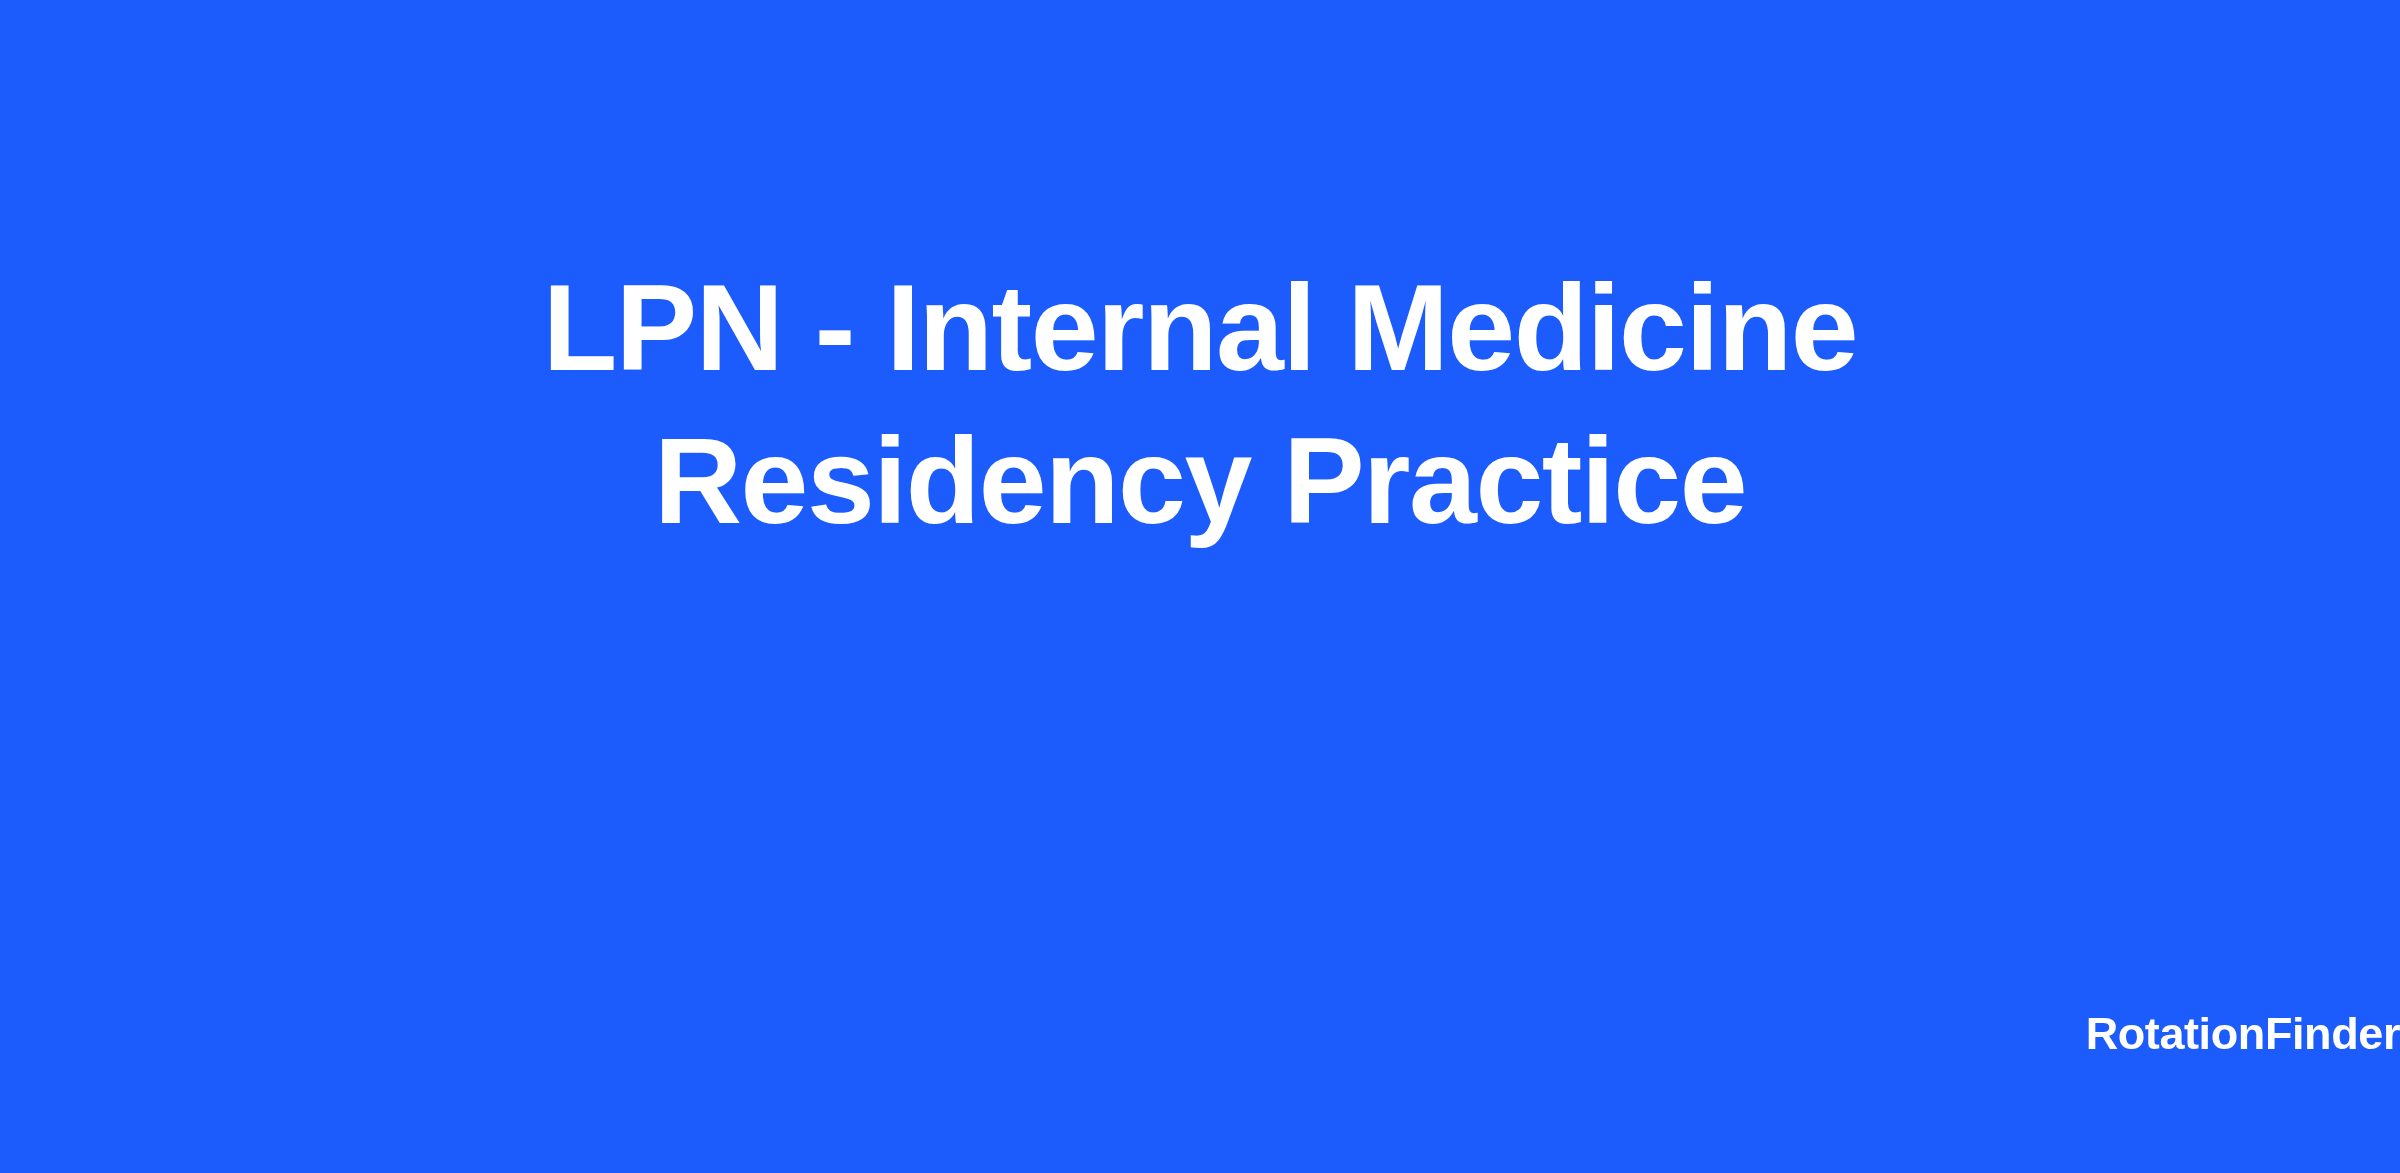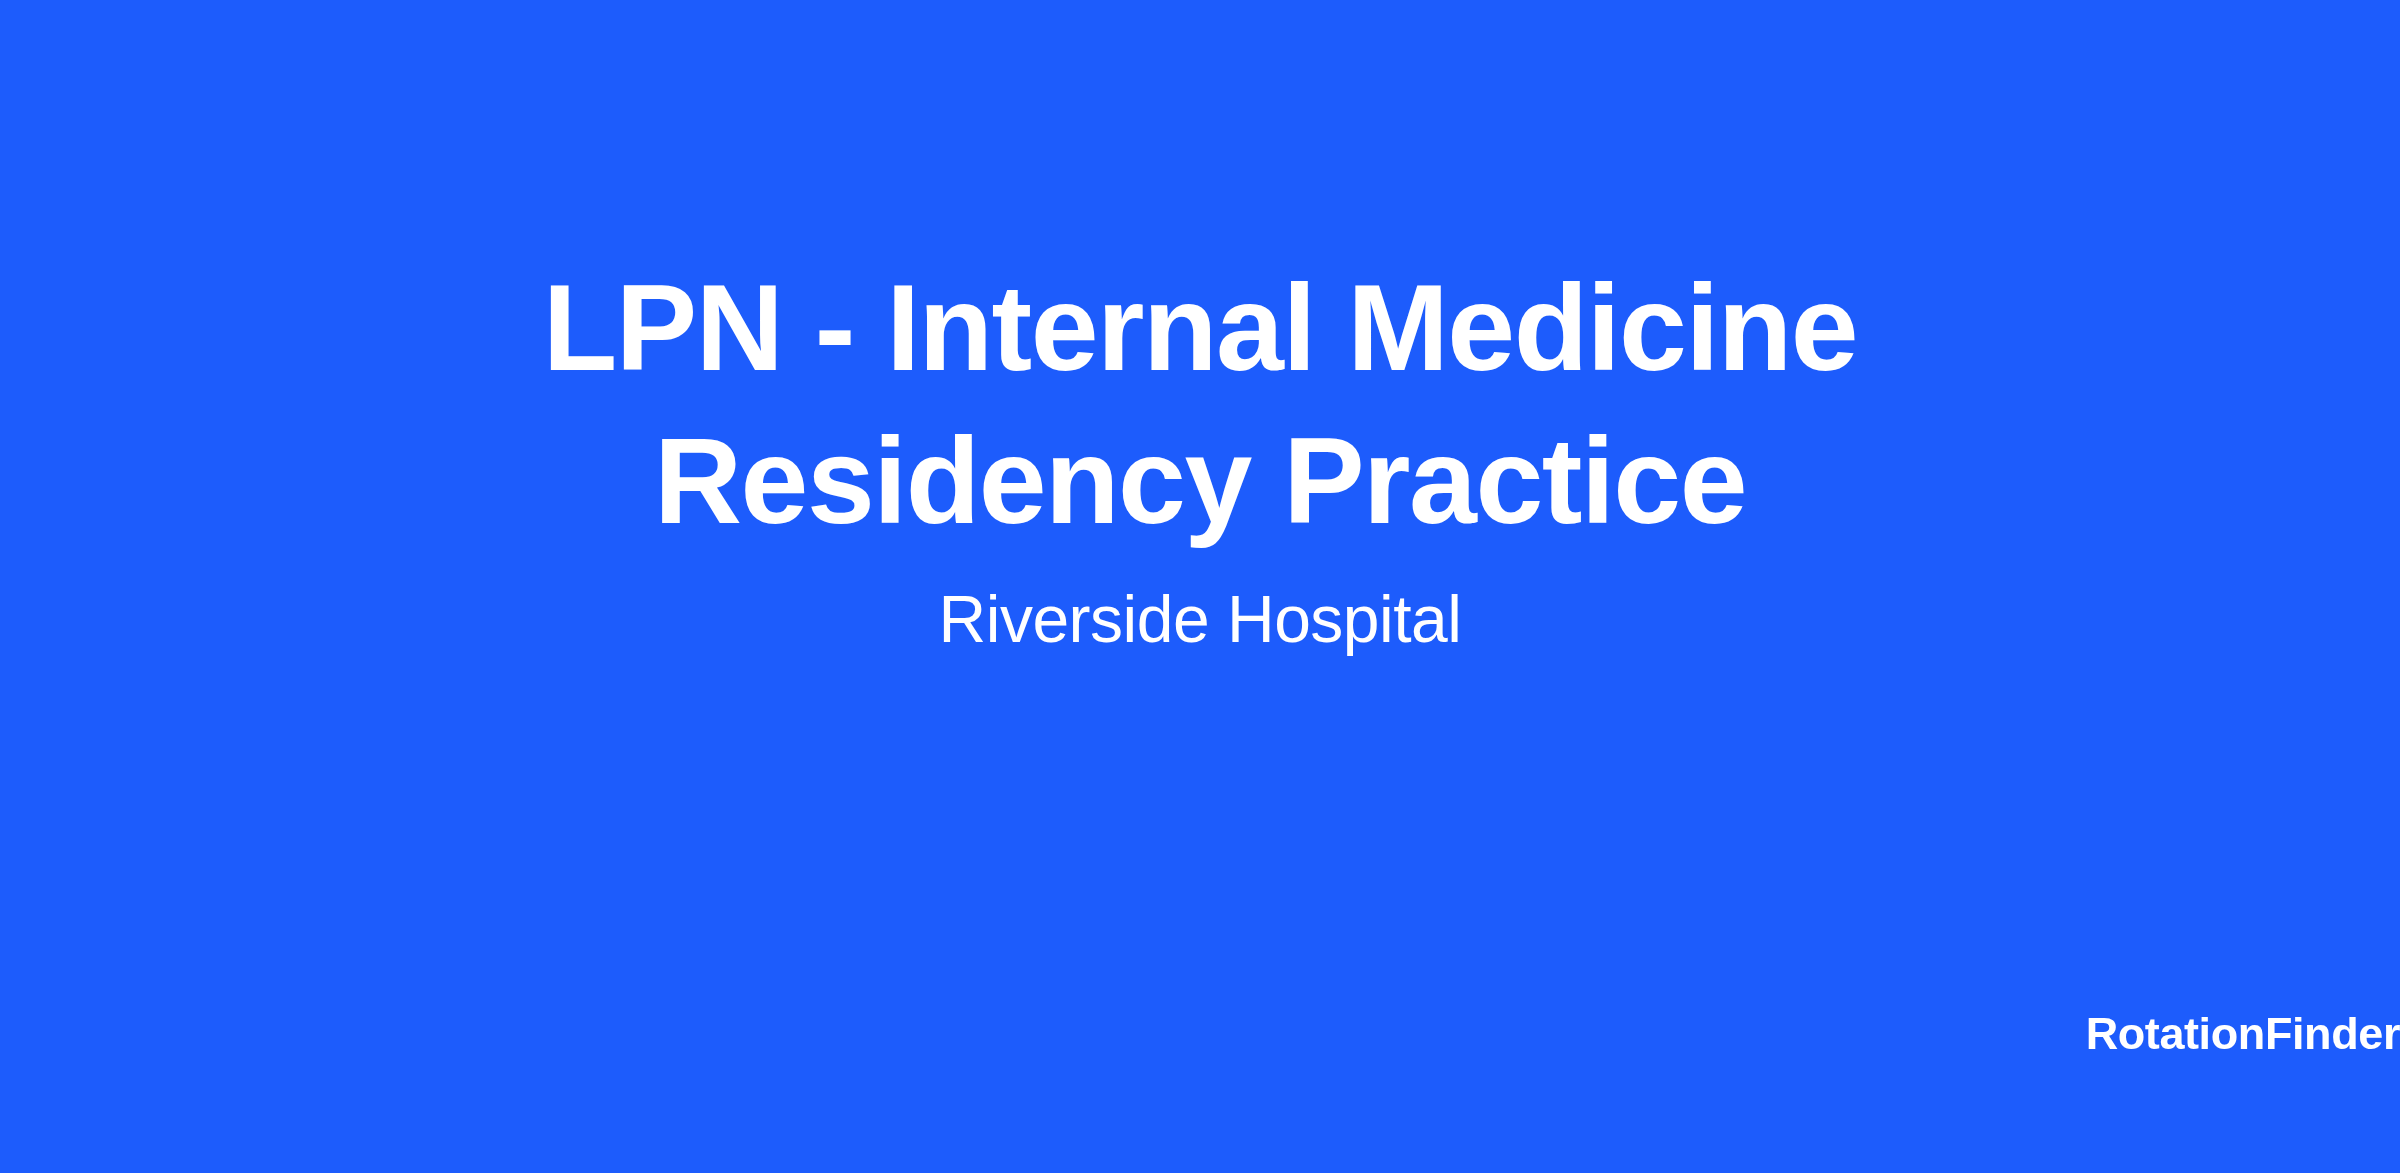--- a/index.html
+++ b/index.html
@@ -93,21 +93,20 @@
 </style>
 </head>
 <body>
 
 <div class="share-card">
 
   <div class="hero">
 
     <h1 class="card-title">LPN - Internal Medicine Residency Practice</h1>
 
-    <h2 class="card-subtitle">Riverside Hospital</h2>
 
   </div>
 
   <div class="card-footer">
 
     <span class="brand-wordmark">RotationFinder</span>
 
   </div>
 
 </div>

